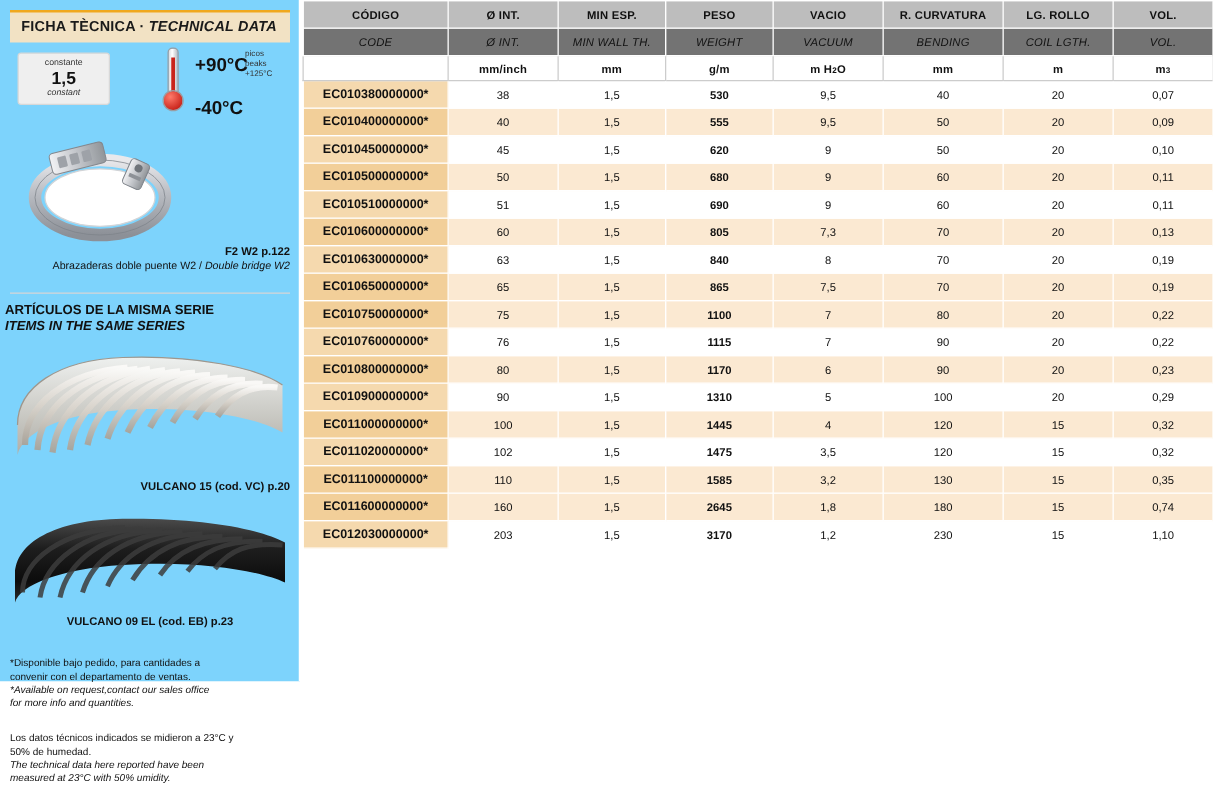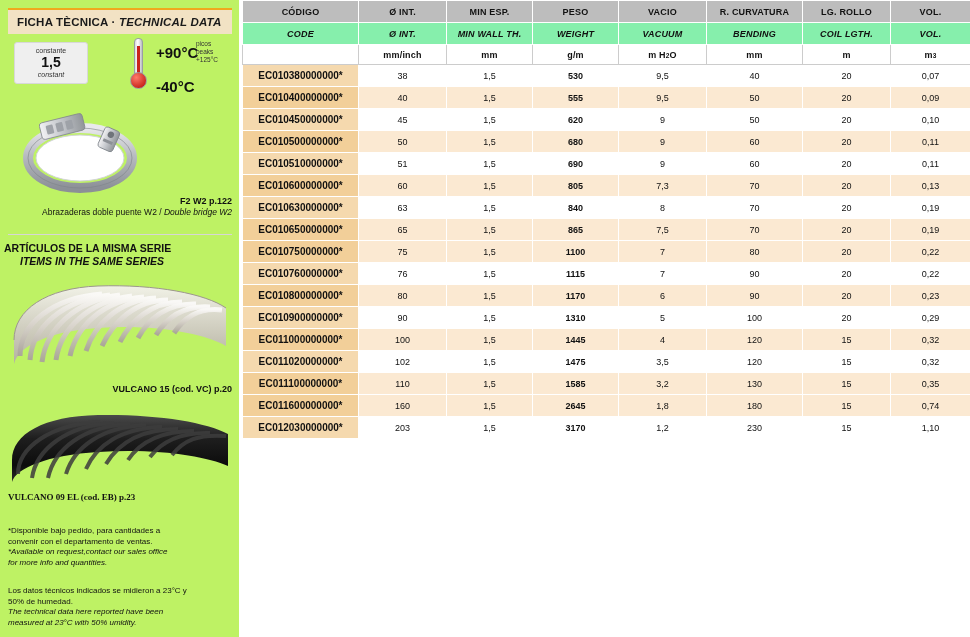--- a/index.html
+++ b/index.html
@@ -13,22 +13,22 @@
   #page {
     position: relative;
     width: 970px; height: 637px;
     background: #ffffff;
   }
 
   
   #left-panel {
     position: absolute;
     left: 0; top: 0;
-    width: 240px; height: 637px;
-    background: #bef264;
+    width: 240px; height: 545px;
+    background: #7dd3fc;
     border-right: 1px solid #ffffff;
     padding-left: 43px;
   }
   .sheet-title-bar {
     position: absolute;
     left: 8px; top: 8px;
     width: 224px; height: 26px;
     background: #f2e2c4;
     border-top: 2px solid #f0a81e;
     display: flex;
@@ -126,21 +126,21 @@
     width: 224px;
     height: 1px;
     background: #d6d6d6;
   }
 
   .series-head {
     position: absolute;
     left: 4px; top: 242px;
     font-size: 10.5px; font-weight: bold; color: #111; line-height: 13px;
   }
-  .series-head .it { font-style: italic; margin-left: 16px; }
+  .series-head .it { font-style: italic; }
 
   .hose-photo-1 {
     position: absolute;
     left: 6px; top: 272px;
     width: 228px; height: 102px;
   }
   .hose-cap-1 {
     position: absolute;
     left: 8px; top: 384px;
     width: 224px;
@@ -149,22 +149,22 @@
   }
   .hose-photo-2 {
     position: absolute;
     left: 6px; top: 404px;
     width: 228px; height: 82px;
   }
   .hose-cap-2 {
     position: absolute;
     left: 8px; top: 492px;
     width: 224px;
-    text-align: left;
-    font-size: 9px; font-weight: bold; color: #111; font-family: Liberation Serif, serif;
+    text-align: center;
+    font-size: 9px; font-weight: bold; color: #111;
   }
 
   .note-block {
     position: absolute;
     left: 8px;
     width: 228px;
     font-size: 8px;
     color: #111;
     line-height: 10.5px;
   }
@@ -194,21 +194,21 @@
   }
   thead th {
     background: #b9b9b9;
     font-weight: bold;
     font-size: 8.5px;
     letter-spacing: 0.2px;
     height: 17px;
     border-bottom: 1px solid #ffffff;
   }
   thead tr.row-es th { background: #bdbdbd; }
-  thead tr.row-en th { background: #86efac; font-style: italic; font-weight: bold; }
+  thead tr.row-en th { background: #737373; font-style: italic; font-weight: normal; }
   thead tr.row-units th {
     background: #ffffff;
     color: #111;
     font-weight: bold;
     font-style: normal;
     height: 20px;
     border: 1px solid #cccccc;
     border-top: none;
   }
   tbody td { background: #ffffff; border: 1px solid #d9d9d9; }

